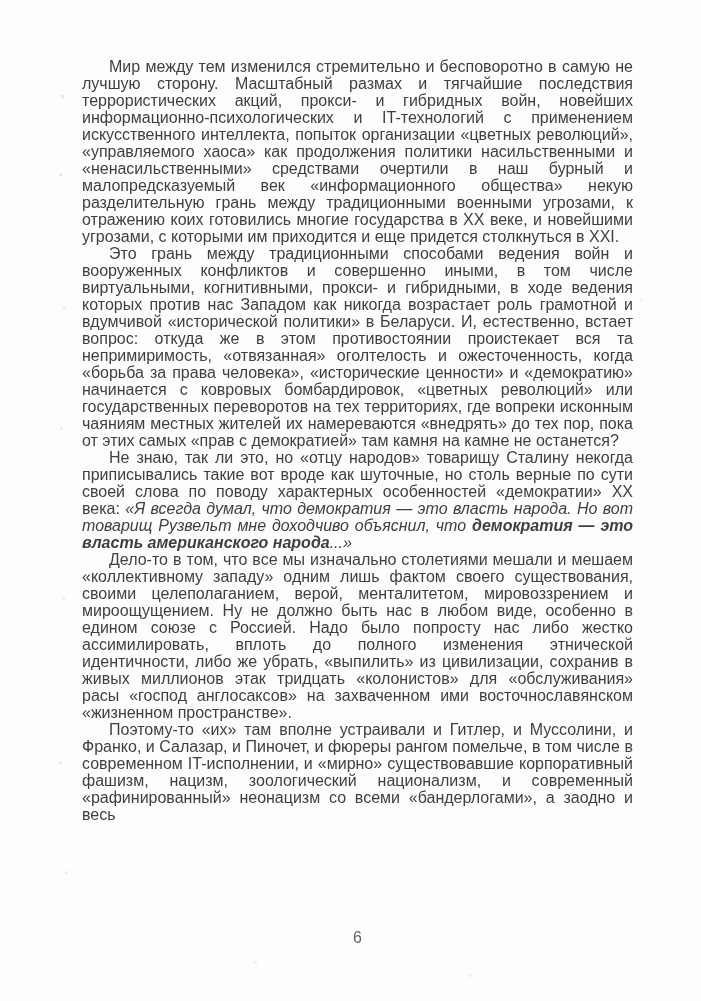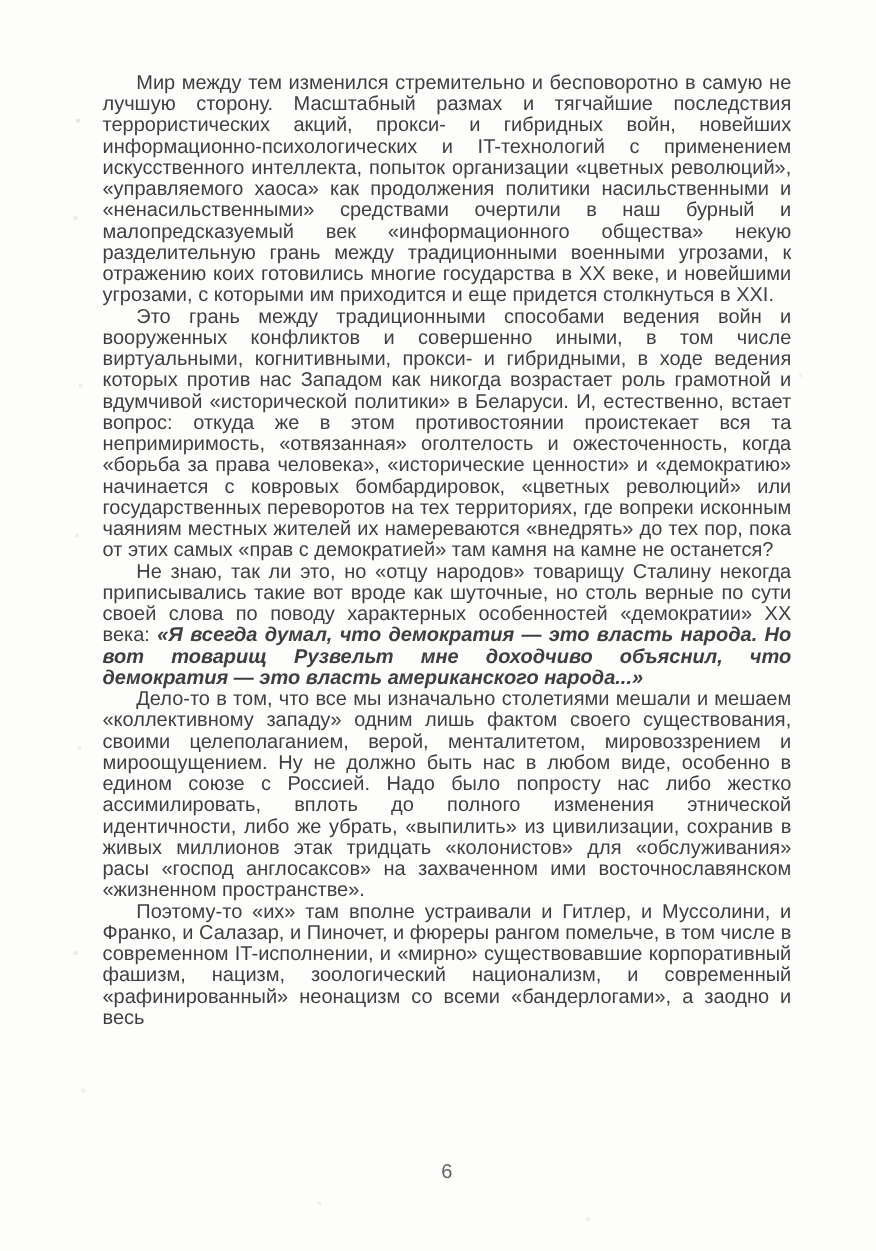--- a/index.html
+++ b/index.html
@@ -26,21 +26,21 @@
     text-align: justify;
   }
   .text-block p {
     margin: 0;
     padding: 0;
     text-indent: 27px;
     hyphens: auto;
     -webkit-hyphens: auto;
   }
   .run-normal { font-style: normal; font-weight: normal; }
-  .run-italic { font-style: italic; font-weight: bold; }
+  .run-italic { font-style: italic; font-weight: normal; }
   .run-bolditalic { font-style: italic; font-weight: bold; }
   .page-number {
     position: absolute;
     left: 82px;
     top: 928px;
     width: 551px;
     text-align: center;
     color: var(--pagenum-color, #636363);
     font-size: 16px;
     line-height: 20px;

